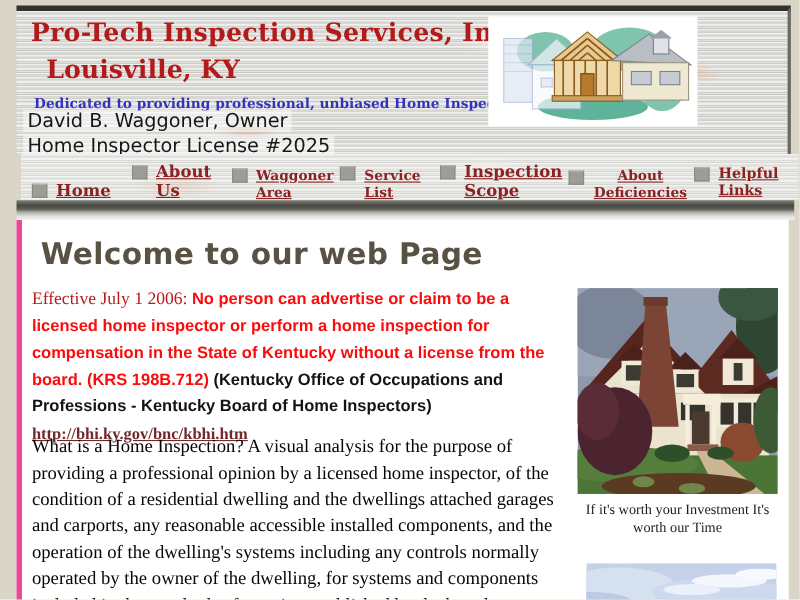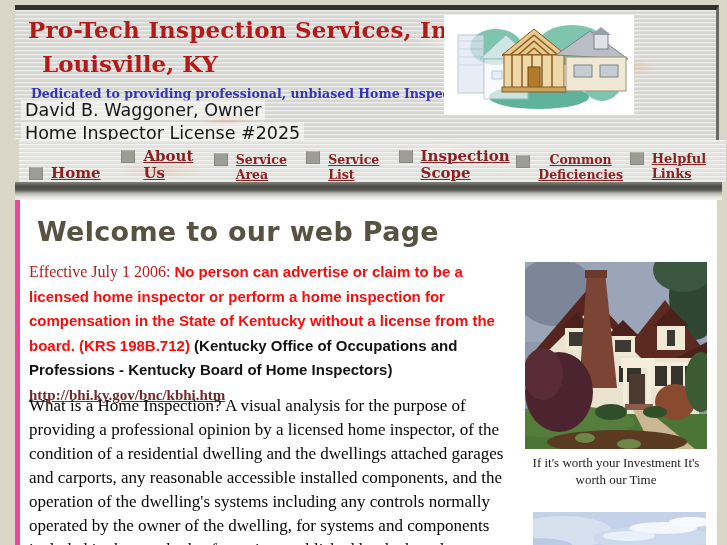--- a/index.html
+++ b/index.html
@@ -143,33 +143,33 @@
     <div class="navitem">
       <span class="bullet"></span>
       <span class="navlink nl-0">Home</span>
     </div>
     <div class="navitem">
       <span class="bullet"></span>
       <span class="navlink nl-1">About Us</span>
     </div>
     <div class="navitem">
       <span class="bullet"></span>
-      <span class="navlink nl-2">Service Area</span>
+      <span class="navlink nl-2">Waggoner Area</span>
     </div>
     <div class="navitem">
       <span class="bullet"></span>
       <span class="navlink nl-3">Service List</span>
     </div>
     <div class="navitem">
       <span class="bullet"></span>
       <span class="navlink nl-4">Inspection Scope</span>
     </div>
     <div class="navitem">
       <span class="bullet"></span>
-      <span class="navlink nl-5">Common Deficiencies</span>
+      <span class="navlink nl-5">About Deficiencies</span>
     </div>
     <div class="navitem">
       <span class="bullet"></span>
       <span class="navlink nl-6">Helpful Links</span>
     </div>
   </div>
 
   <div class="divider"></div>
 
   <div class="content">

